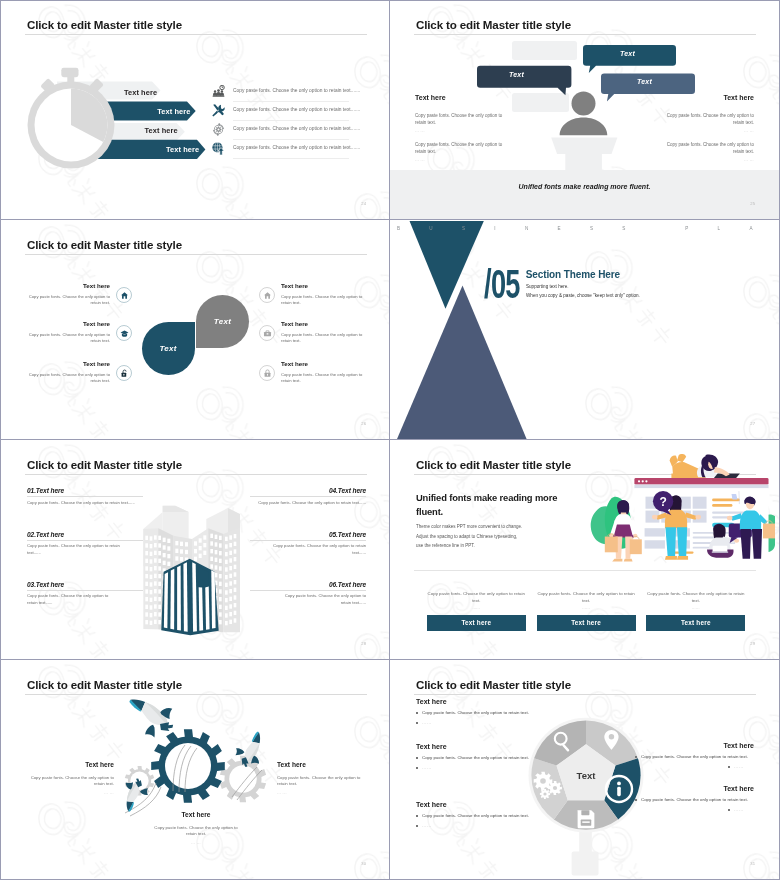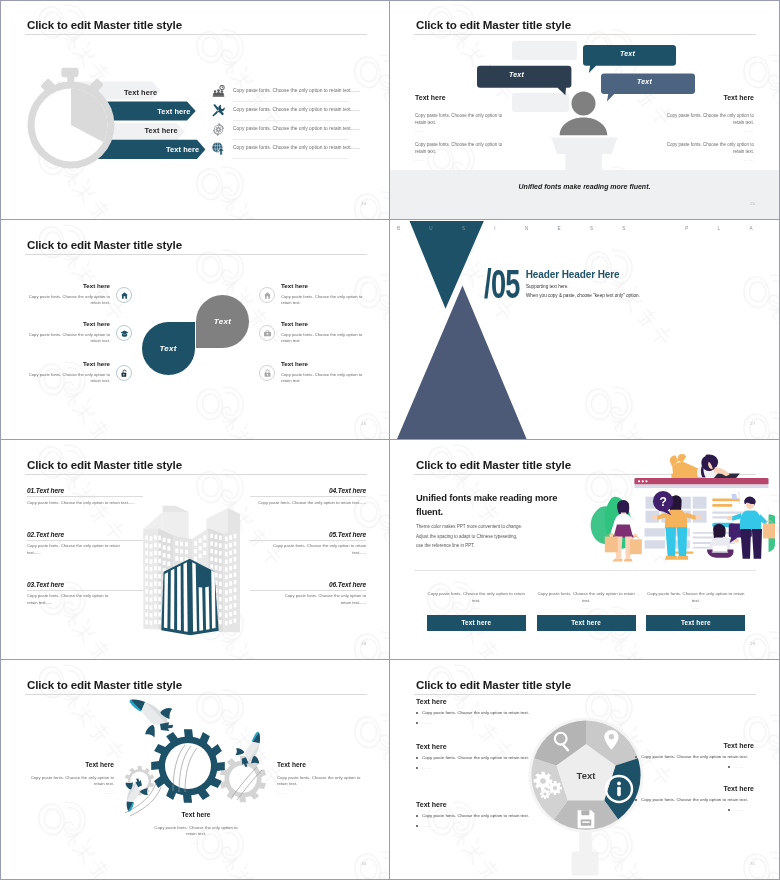--- a/index.html
+++ b/index.html
@@ -345,21 +345,21 @@
   <div class="slide" id="s4" style="left:390px;top:221px">
     <div class="wm"><svg width="389" height="219">
           <rect width="389" height="219" fill="url(#wmpat)"></rect>
         </svg></div>
     <svg width="389" height="219" style="position:absolute;left:0;top:0">
       <polygon points="19.5,0 93.8,0 55.5,87.8" fill="#1d5168"></polygon>
       <polygon points="72.5,64.5 136.6,218 7,218" fill="#4c5a78"></polygon>
     </svg>
     <div class="s4top">BUSINESS PLAN</div>
     <div class="s4num">/05</div>
-    <div class="s4head">Header Header Here</div>
+    <div class="s4head">Section Theme Here</div>
     <div class="s4sub" style="top:63px">Supporting text here.</div>
     <div class="s4sub" style="top:71.5px">When you copy &amp; paste, choose "keep text only" option.</div>
     <div class="pnum">27</div>
   </div>
 
   <div class="slide" id="s5" style="left:1px;top:441px">
     <div class="wm"><svg width="389" height="219">
           <rect width="389" height="219" fill="url(#wmpat)"></rect>
         </svg></div>
     <div class="title">Click to edit Master title style</div>

